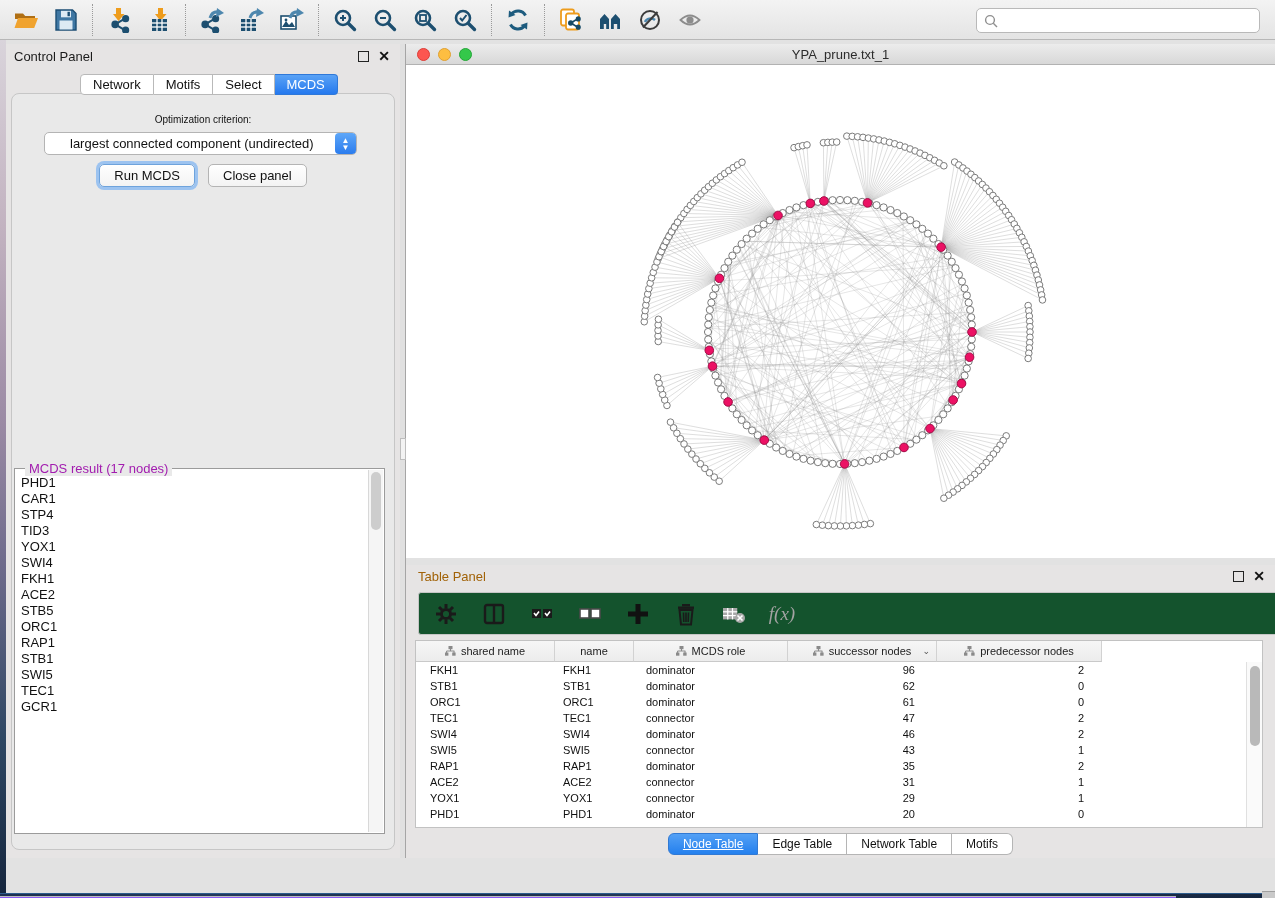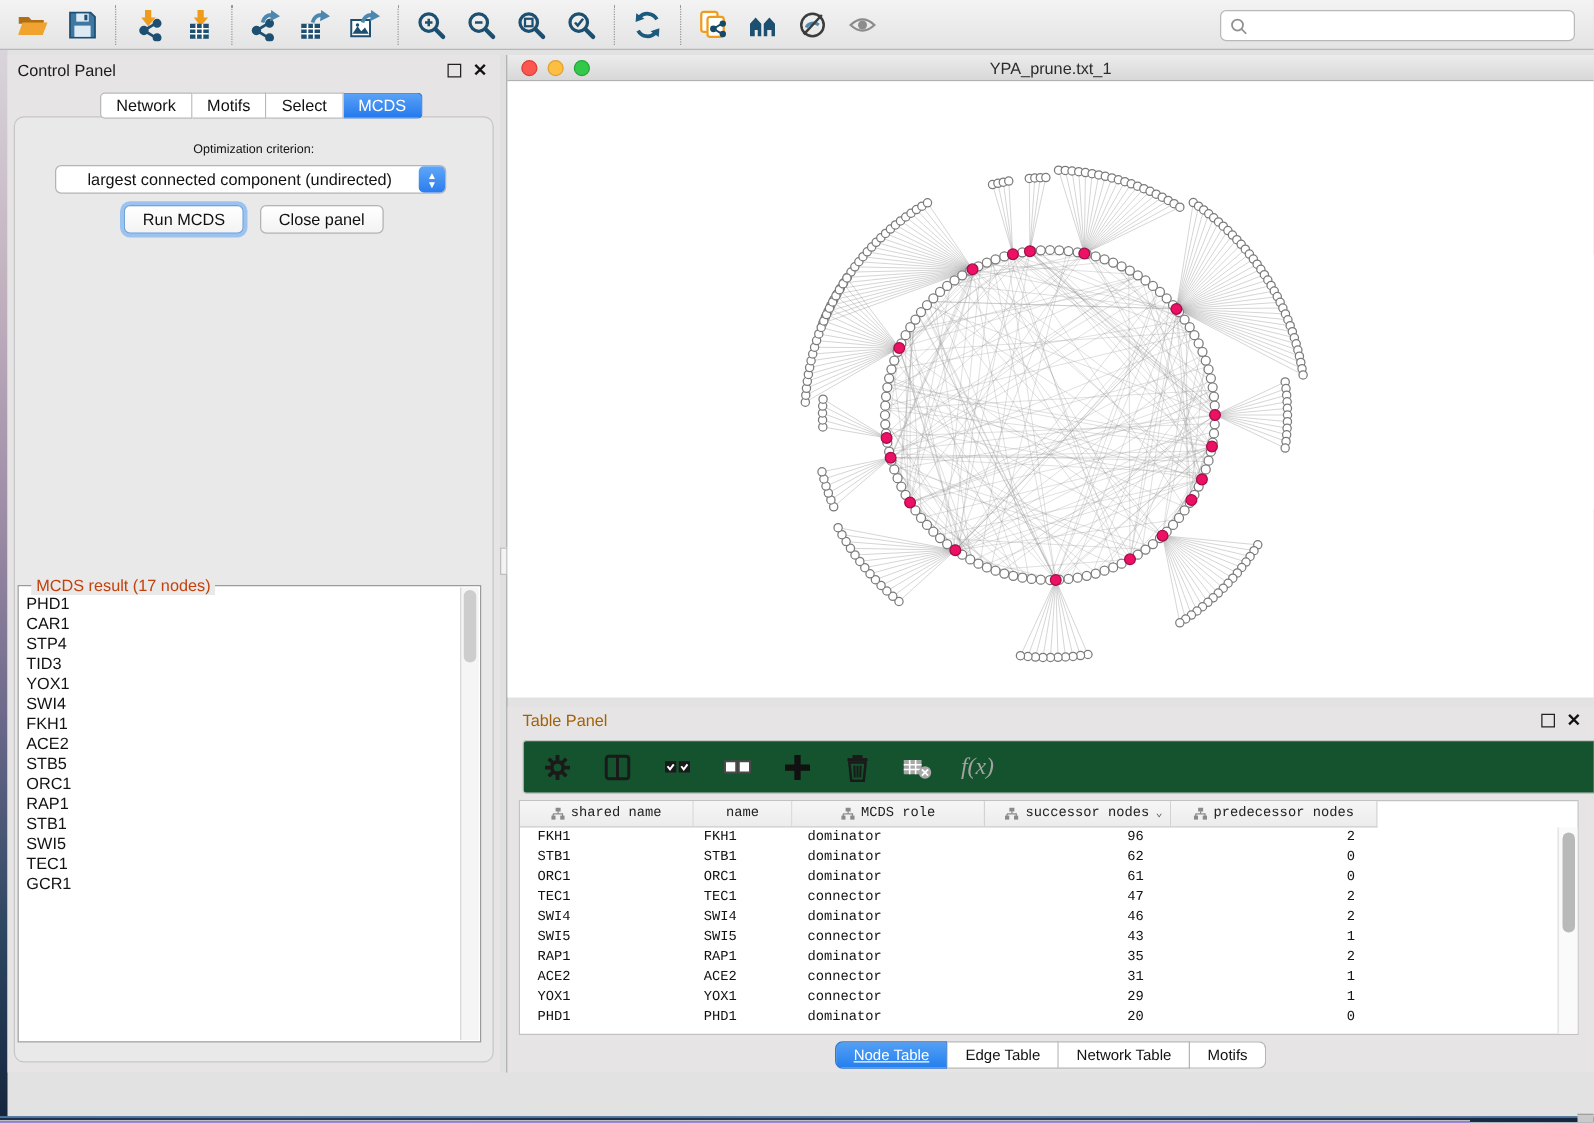--- a/index.html
+++ b/index.html
@@ -46,21 +46,21 @@
     border:1px solid #b4b4b4; border-radius:5px; font-size:13px; display:flex; align-items:center; }
   .dropdown .dd-text { flex:1; padding-left:25px; color:#111; white-space:nowrap; }
   .dd-stepper { width:21px; height:21px; margin:0; border-radius:4px; background:linear-gradient(#5ea7f8,#2b7cee);
     color:#fff; display:flex; flex-direction:column; align-items:center; justify-content:center; font-size:8px; line-height:7px; }
   .btn-row { position:absolute; left:0; top:120px; width:100%; display:flex; justify-content:center; gap:13px; }
   .mac-btn { height:23px; background:linear-gradient(#ffffff,#f3f3f3); border:1px solid #b4b4b4; border-radius:5px;
     font-size:13px; color:#111; padding:0 14px; display:flex; align-items:center; }
   .mac-btn.focus { box-shadow:0 0 0 3px #9cc3f0; border-color:#6ea3dc; }
 
   .mcds-box { position:absolute; left:8px; top:424px; width:371px; height:366px; border:1px solid #9b9b9b; background:#fff; }
-  .mcds-box-title { position:absolute; left:10px; top:-8px; background:#e9e9e9; padding:0 4px; font-size:13px; color:#c2410c; }
+  .mcds-box-title { position:absolute; left:10px; top:-8px; background:#e9e9e9; padding:0 4px; font-size:13px; color:#a21caf; }
   .mcds-list { position:absolute; left:1px; top:6px; width:352px; bottom:1px; overflow:hidden; }
   .mcds-item { font-size:13px; color:#111; height:16px; line-height:16px; padding-left:5px; }
   .mcds-scroll { position:absolute; right:1px; top:1px; width:15px; bottom:1px; background:#f5f5f5; border-left:1px solid #d8d8d8; }
   .mcds-thumb { position:absolute; left:2px; top:2px; width:10px; height:58px; background:#cdcdcd; border-radius:5px; }
 
   
   .v-splitter { left:400px; top:44px; width:6px; height:814px; background:#e0e0e0; border-right:1px solid #a5a5a5; }
   .v-handle { position:absolute; left:0px; top:394px; width:6px; height:22px; background:#f3f3f3; border:1px solid #bdbdbd; }
 
   
@@ -73,21 +73,21 @@
   .net-canvas { position:absolute; left:0; top:21px; width:869px; height:493px; background:#fff; }
 
   
   .table-panel { left:406px; top:565px; width:869px; height:293px; background:#e6e4e4; }
   .tp-title { position:absolute; left:12px; top:4px; font-size:13px; color:#a16207; }
   .tp-toolbar { position:absolute; left:12px; top:27px; width:909px; height:43px; background:#14532d;
     border:1px solid #c6c6c6; border-radius:3px; display:flex; align-items:center; padding-left:14px; gap:22px; }
   .tp-icon { display:flex; align-items:center; justify-content:center; width:26px; height:26px; }
   .fx { font-family:"Liberation Serif", serif; font-style:italic; font-size:19px; color:#a3a3a3; }
 
-  .ntable { position:absolute; left:9px; top:75px; width:848px; height:188px; background:#fff; border:1px solid #c2c2c2;font-family:Liberation Mono, monospace; }
+  .ntable { position:absolute; left:9px; top:75px; width:848px; height:188px; background:#fff; border:1px solid #c2c2c2; }
   .ntable-head { position:absolute; left:0; top:0; height:21px; display:flex; }
   .th { background:linear-gradient(#f6f6f6,#ececec); border-right:1px solid #d2d2d2; border-bottom:1px solid #c9c9c9;
     font-size:11px; color:#222; display:flex; align-items:center; justify-content:center; gap:5px; position:relative; }
   .th .sort { font-size:9px; color:#555; position:absolute; right:6px; }
   .rows { position:absolute; left:0; top:21px; right:16px; bottom:0; overflow:hidden; }
   .trow { display:flex; height:16px; }
   .td { font-size:11px; color:#111; line-height:16px; white-space:nowrap; }
   .tscroll { position:absolute; right:0; top:21px; width:16px; bottom:0; background:#fafafa; border-left:1px solid #e0e0e0; }
   .tthumb { position:absolute; left:3px; top:4px; width:10px; height:80px; background:#b9b9b9; border-radius:5px; }
 

